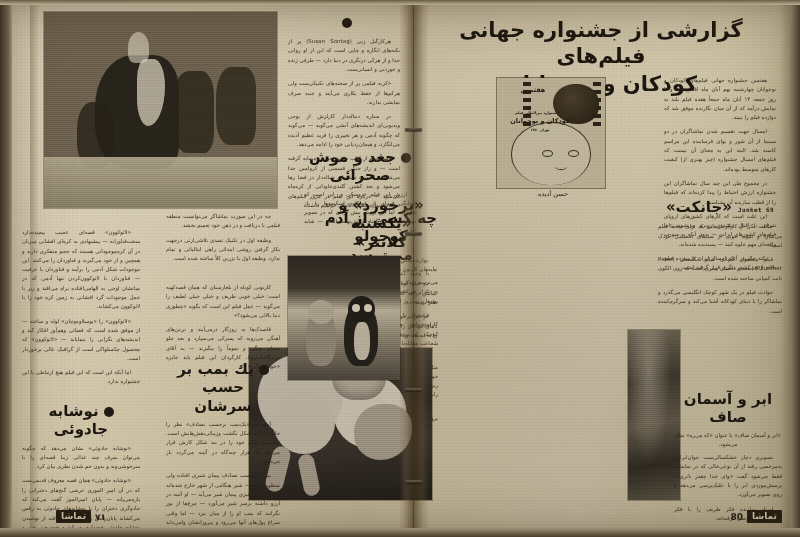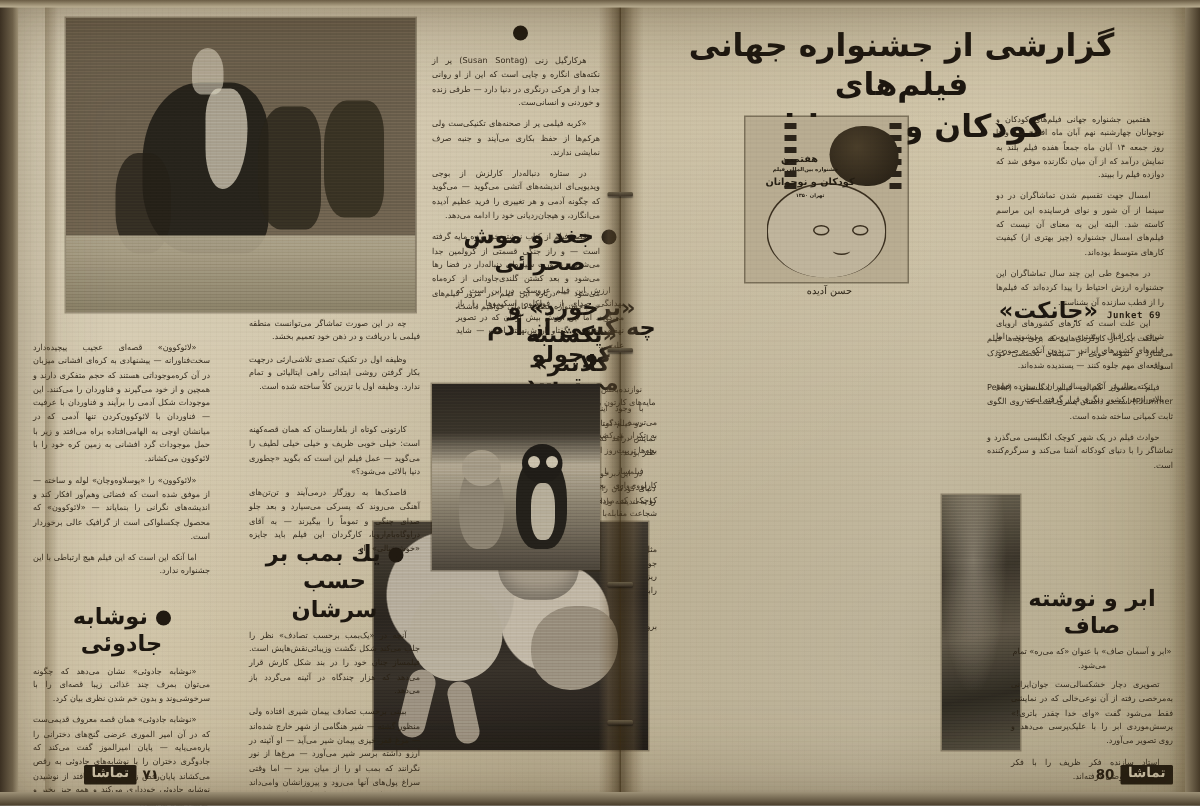--- a/index.html
+++ b/index.html
@@ -134,21 +134,21 @@
   </div>
 
   <div class="poster" style="right:195px;top:78px;width:108px;height:110px;">
     <div class="perf" style="right:4px;"></div>
     <div class="perf" style="left:26px;"></div>
     <div class="tree" style="right:6px;top:6px;width:46px;height:40px;"></div>
     <div class="face" style="right:14px;top:44px;width:78px;height:62px;border-bottom:none;"></div>
     <div class="eye" style="right:26px;top:72px;"></div>
     <div class="eye" style="right:52px;top:72px;"></div>
     <div class="mouth" style="right:38px;top:86px;"></div>
-    <div class="ptext" style="right:50px;top:24px;width:44px;font-size:6.5px;">هفتمین</div>
+    <div class="ptext" style="right:50px;top:8px;width:44px;font-size:6.5px;">هفتمین</div>
     <div class="ptext" style="right:40px;top:33px;width:56px;font-size:3.6px;">جشنواره بین‌المللی فیلم</div>
     <div class="ptext" style="right:34px;top:39px;width:62px;font-size:6.5px;">کودکان و نوجوانان</div>
     <div class="ptext" style="right:40px;top:50px;width:50px;font-size:3.4px;">تهران ۱۳۵۰</div>
   </div>
 
   <div class="col" style="right:24px;top:76px;width:112px;">
     <div class="txt">
       <p>هفتمین جشنواره جهانی فیلم‌های کودکان و نوجوانان چهارشنبه نهم آبان ماه افتتاح شد و تا روز جمعه ۱۴ آبان ماه جمعاً هفده فیلم بلند به نمایش درآمد که از آن میان نگارنده موفق شد که دوازده فیلم را ببیند.</p>
       <p>امسال جهت تقسیم شدن تماشاگران در دو سینما از آن شور و نوای فرساینده این مراسم کاسته شد. البته این به معنای آن نیست که فیلم‌های امسال جشنواره (چیز بهتری از) کیفیت کارهای متوسط بوده‌اند.</p>
       <p>در مجموع طی این چند سال تماشاگران این جشنواره ارزش احتیاط را پیدا کرده‌اند که فیلم‌ها را از قطب سازنده آن بشناسند.</p>
@@ -172,21 +172,21 @@
   </div>
 
   <div class="photo" id="photo-cloud" style="right:120px;top:330px;width:52px;height:170px;">
     <div class="ph-in" style="background:
         radial-gradient(ellipse at 40% 25%, rgba(200,190,170,.45), rgba(0,0,0,0) 50%),
         linear-gradient(170deg,#6d6553 0%,#3b352a 30%,#5b5344 55%,#2e2a21 78%,#565042 100%);"></div>
     <div class="noise"></div>
   </div>
 
   <div class="col" style="right:18px;top:390px;width:108px;">
-    <div class="hl med">ابر و نوشته صاف</div>
+    <div class="hl med">ابر و آسمان صاف</div>
     <div class="txt" style="text-align:center;margin-top:4px;">«ابر و آسمان صاف» با عنوان «که می‌ره» تمام می‌شود.</div>
     <div class="txt" style="margin-top:4px;">
       <p>تصویری دچار خشکسالی‌ست جوان‌ایرانی به‌مرخصی رفته از آن نوعی‌خالی که در نمایشی فقط می‌شود گفت «وای خدا چقدر باتری!» پرسش‌موردی ابر را با علیک‌پرسی می‌دهد و روی تصویر می‌آورد.</p>
       <p>استاد سازنده فکر ظریف را با فکر معتدل‌الطول عوضی گرفته‌اند.</p>
       <p>در نتیجه ابر و آسمان صاف هم شکل دقیقه اولیه‌ای را در حد یک لطیفه باقی مانده، با این تفاوت که وظیفه اولیه دوحی به‌مرتبه‌است و طنزی با بخش پنجم‌سیر دارد.</p>
 
     </div>
   </div>
 
   <div class="folio" style="right:18px;bottom:14px;">

